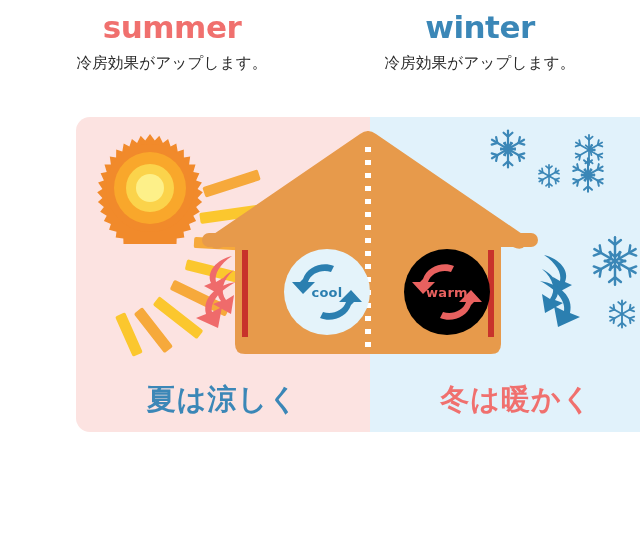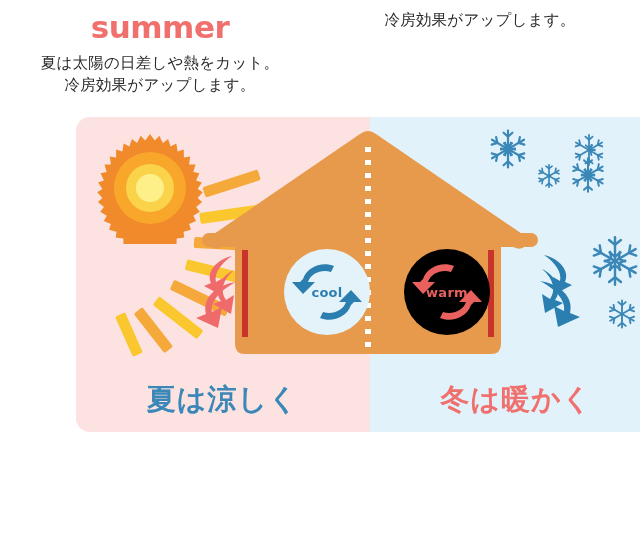--- a/index.html
+++ b/index.html
@@ -6,21 +6,21 @@
   html, body {
     width: 640px; height: 537px;
     background: #ffffff;
     font-family: "Liberation Sans", "DejaVu Sans", sans-serif;
     overflow: hidden;
   }
   #root { position: relative; width: 640px; height: 537px; }
 
   
   .head-col { position: absolute; top: 0; width: 320px; text-align: center; }
-  .head-col.left  { left: 0; }
+  .head-col.left  { left: 12px; }
   .head-col.right { left: 320px; }
 
   .season-title {
     font-size: 31px;
     font-weight: 800;
     letter-spacing: -0.5px;
     line-height: 1;
     padding-top: 12px;
     font-family: "DejaVu Sans", sans-serif;
   }
@@ -111,26 +111,26 @@
   .caption.right { left: 50%; color: #F0706E; }
 </style>
 </head>
 <body>
 
 <div id="root">
 
   <div class="head-col left">
     <div class="season-title summer">summer</div>
     <div class="season-sub">
-      <span>夏は太陽の日差しや熱をカット。</span>
       <span>冷房効果がアップします。</span>
     </div>
   </div>
 
   <div class="head-col right">
+    <div class="season-title winter">winter</div>
     <div class="season-sub">
       <span>冷房効果がアップします。</span>
     </div>
   </div>
 
   <div id="panel">
 
     <div class="half summer"></div>
     <div class="half winter"></div>
 

